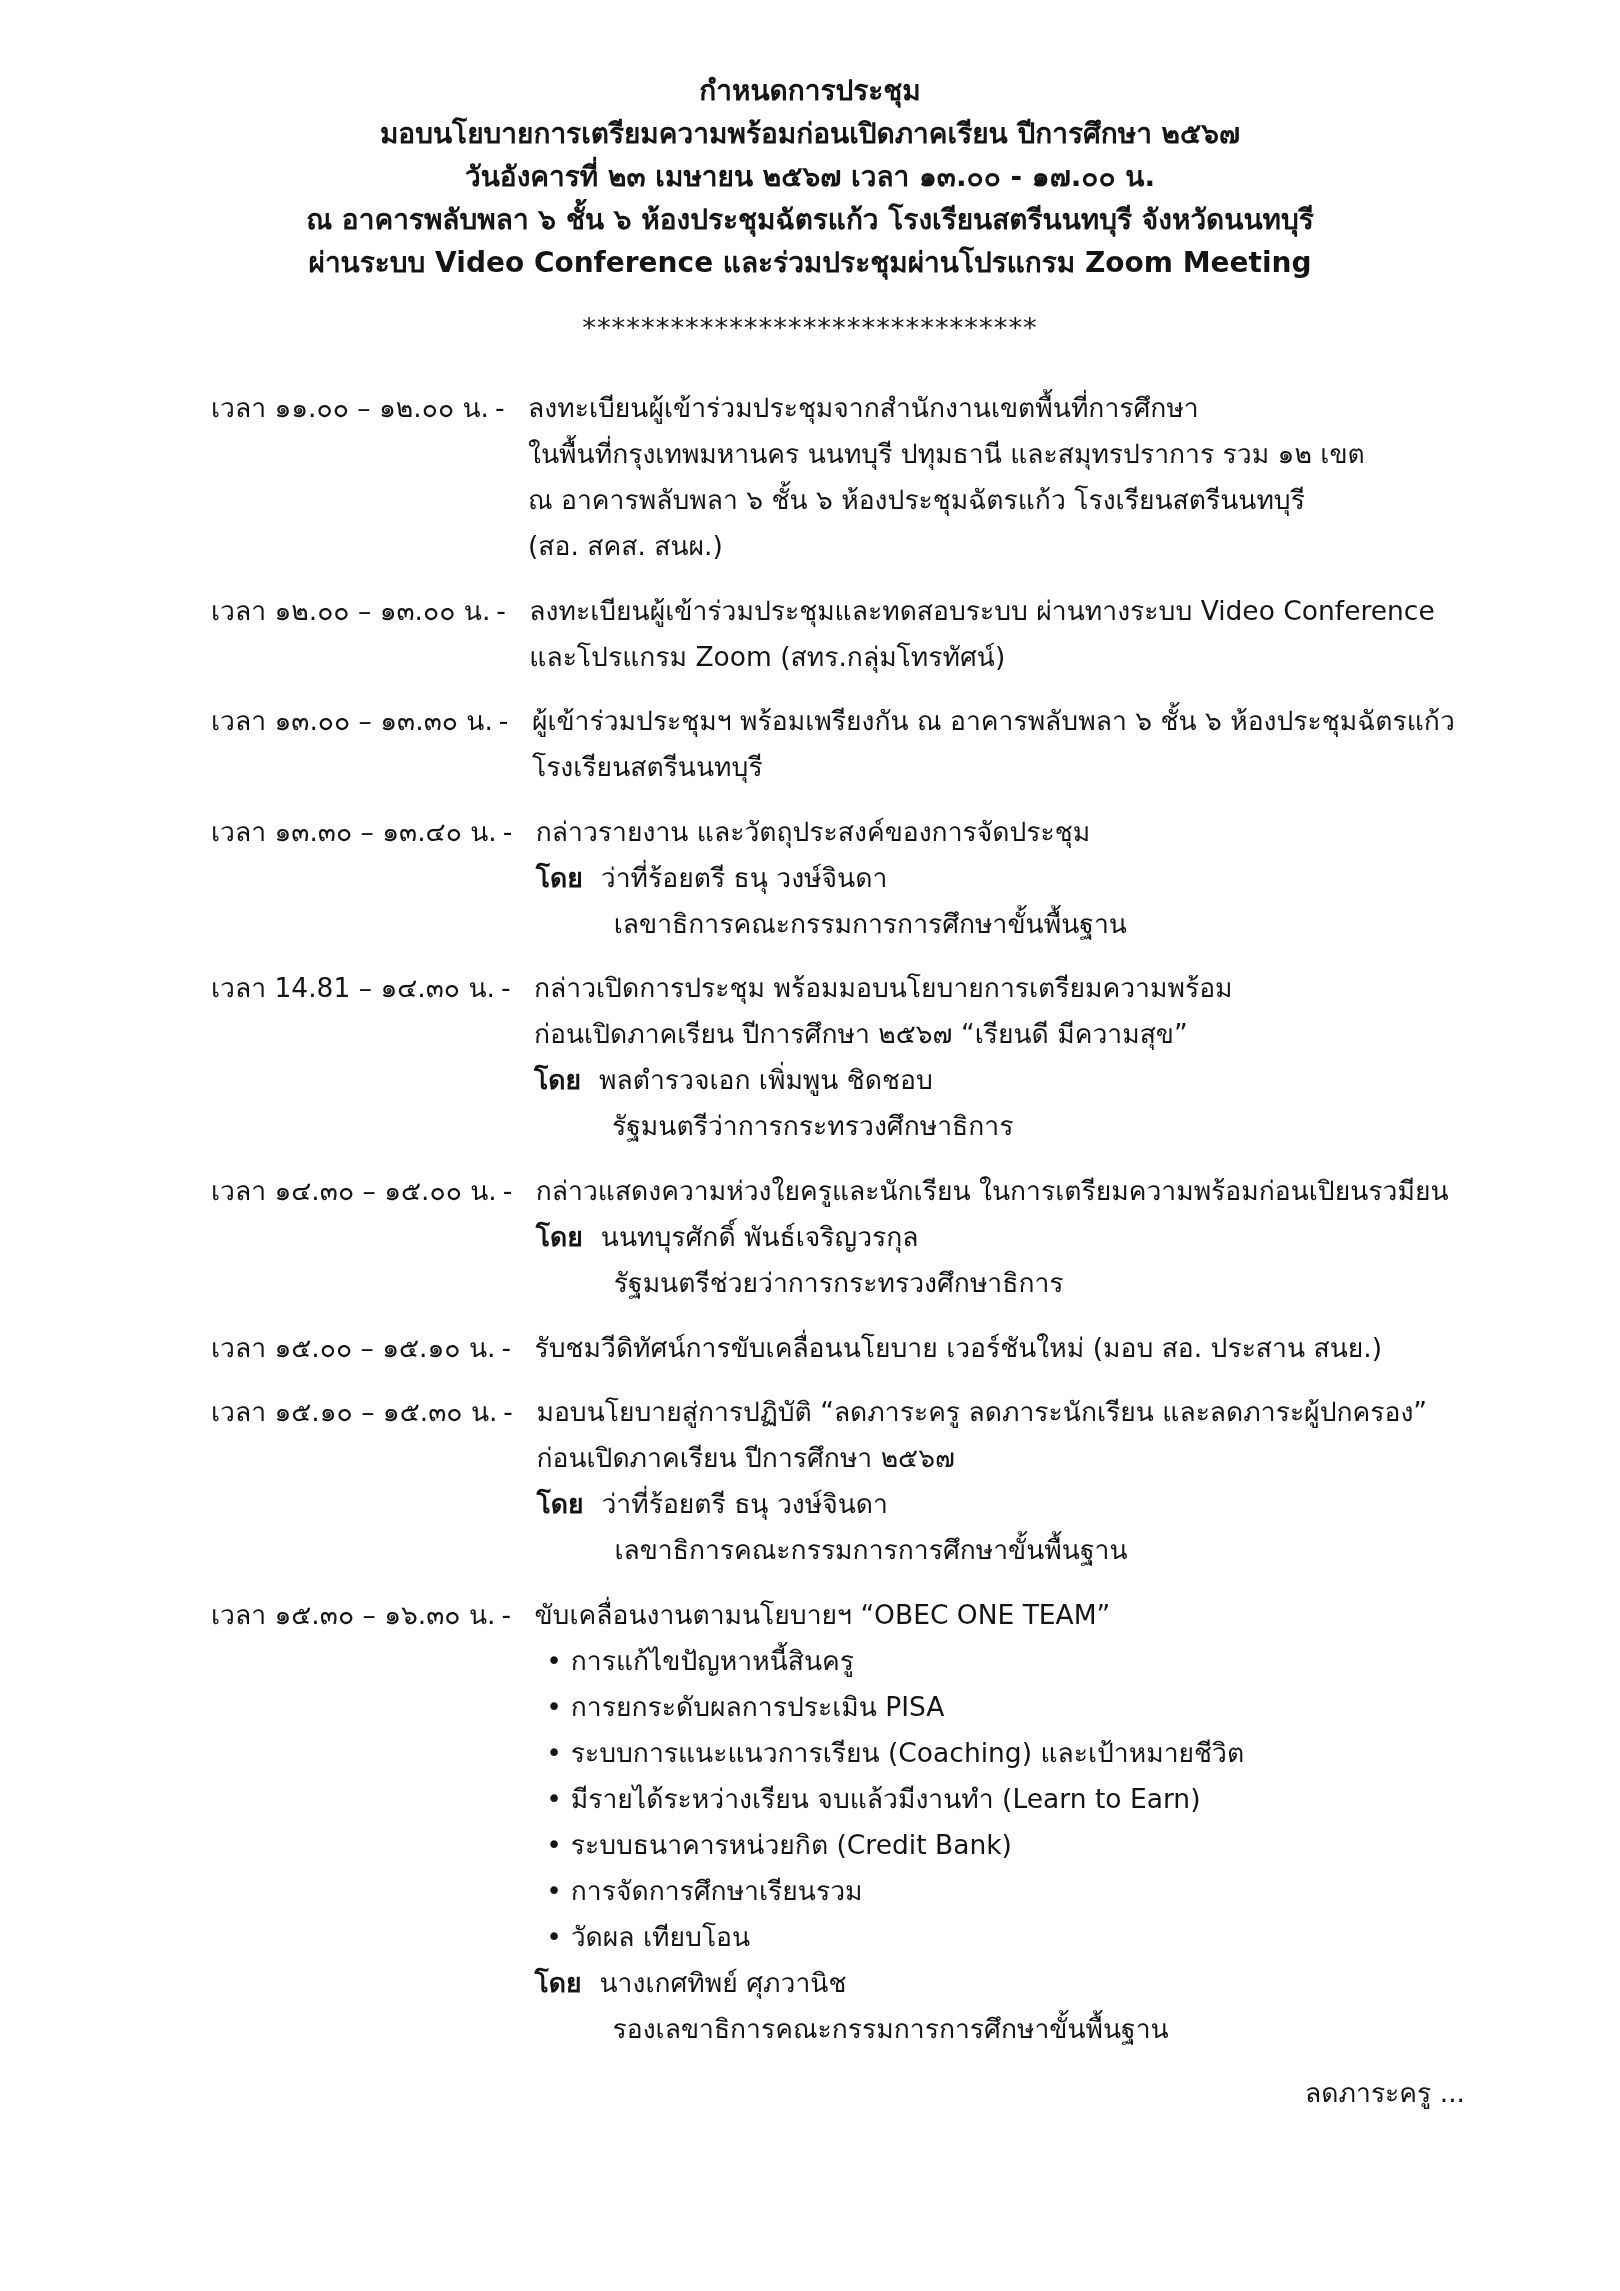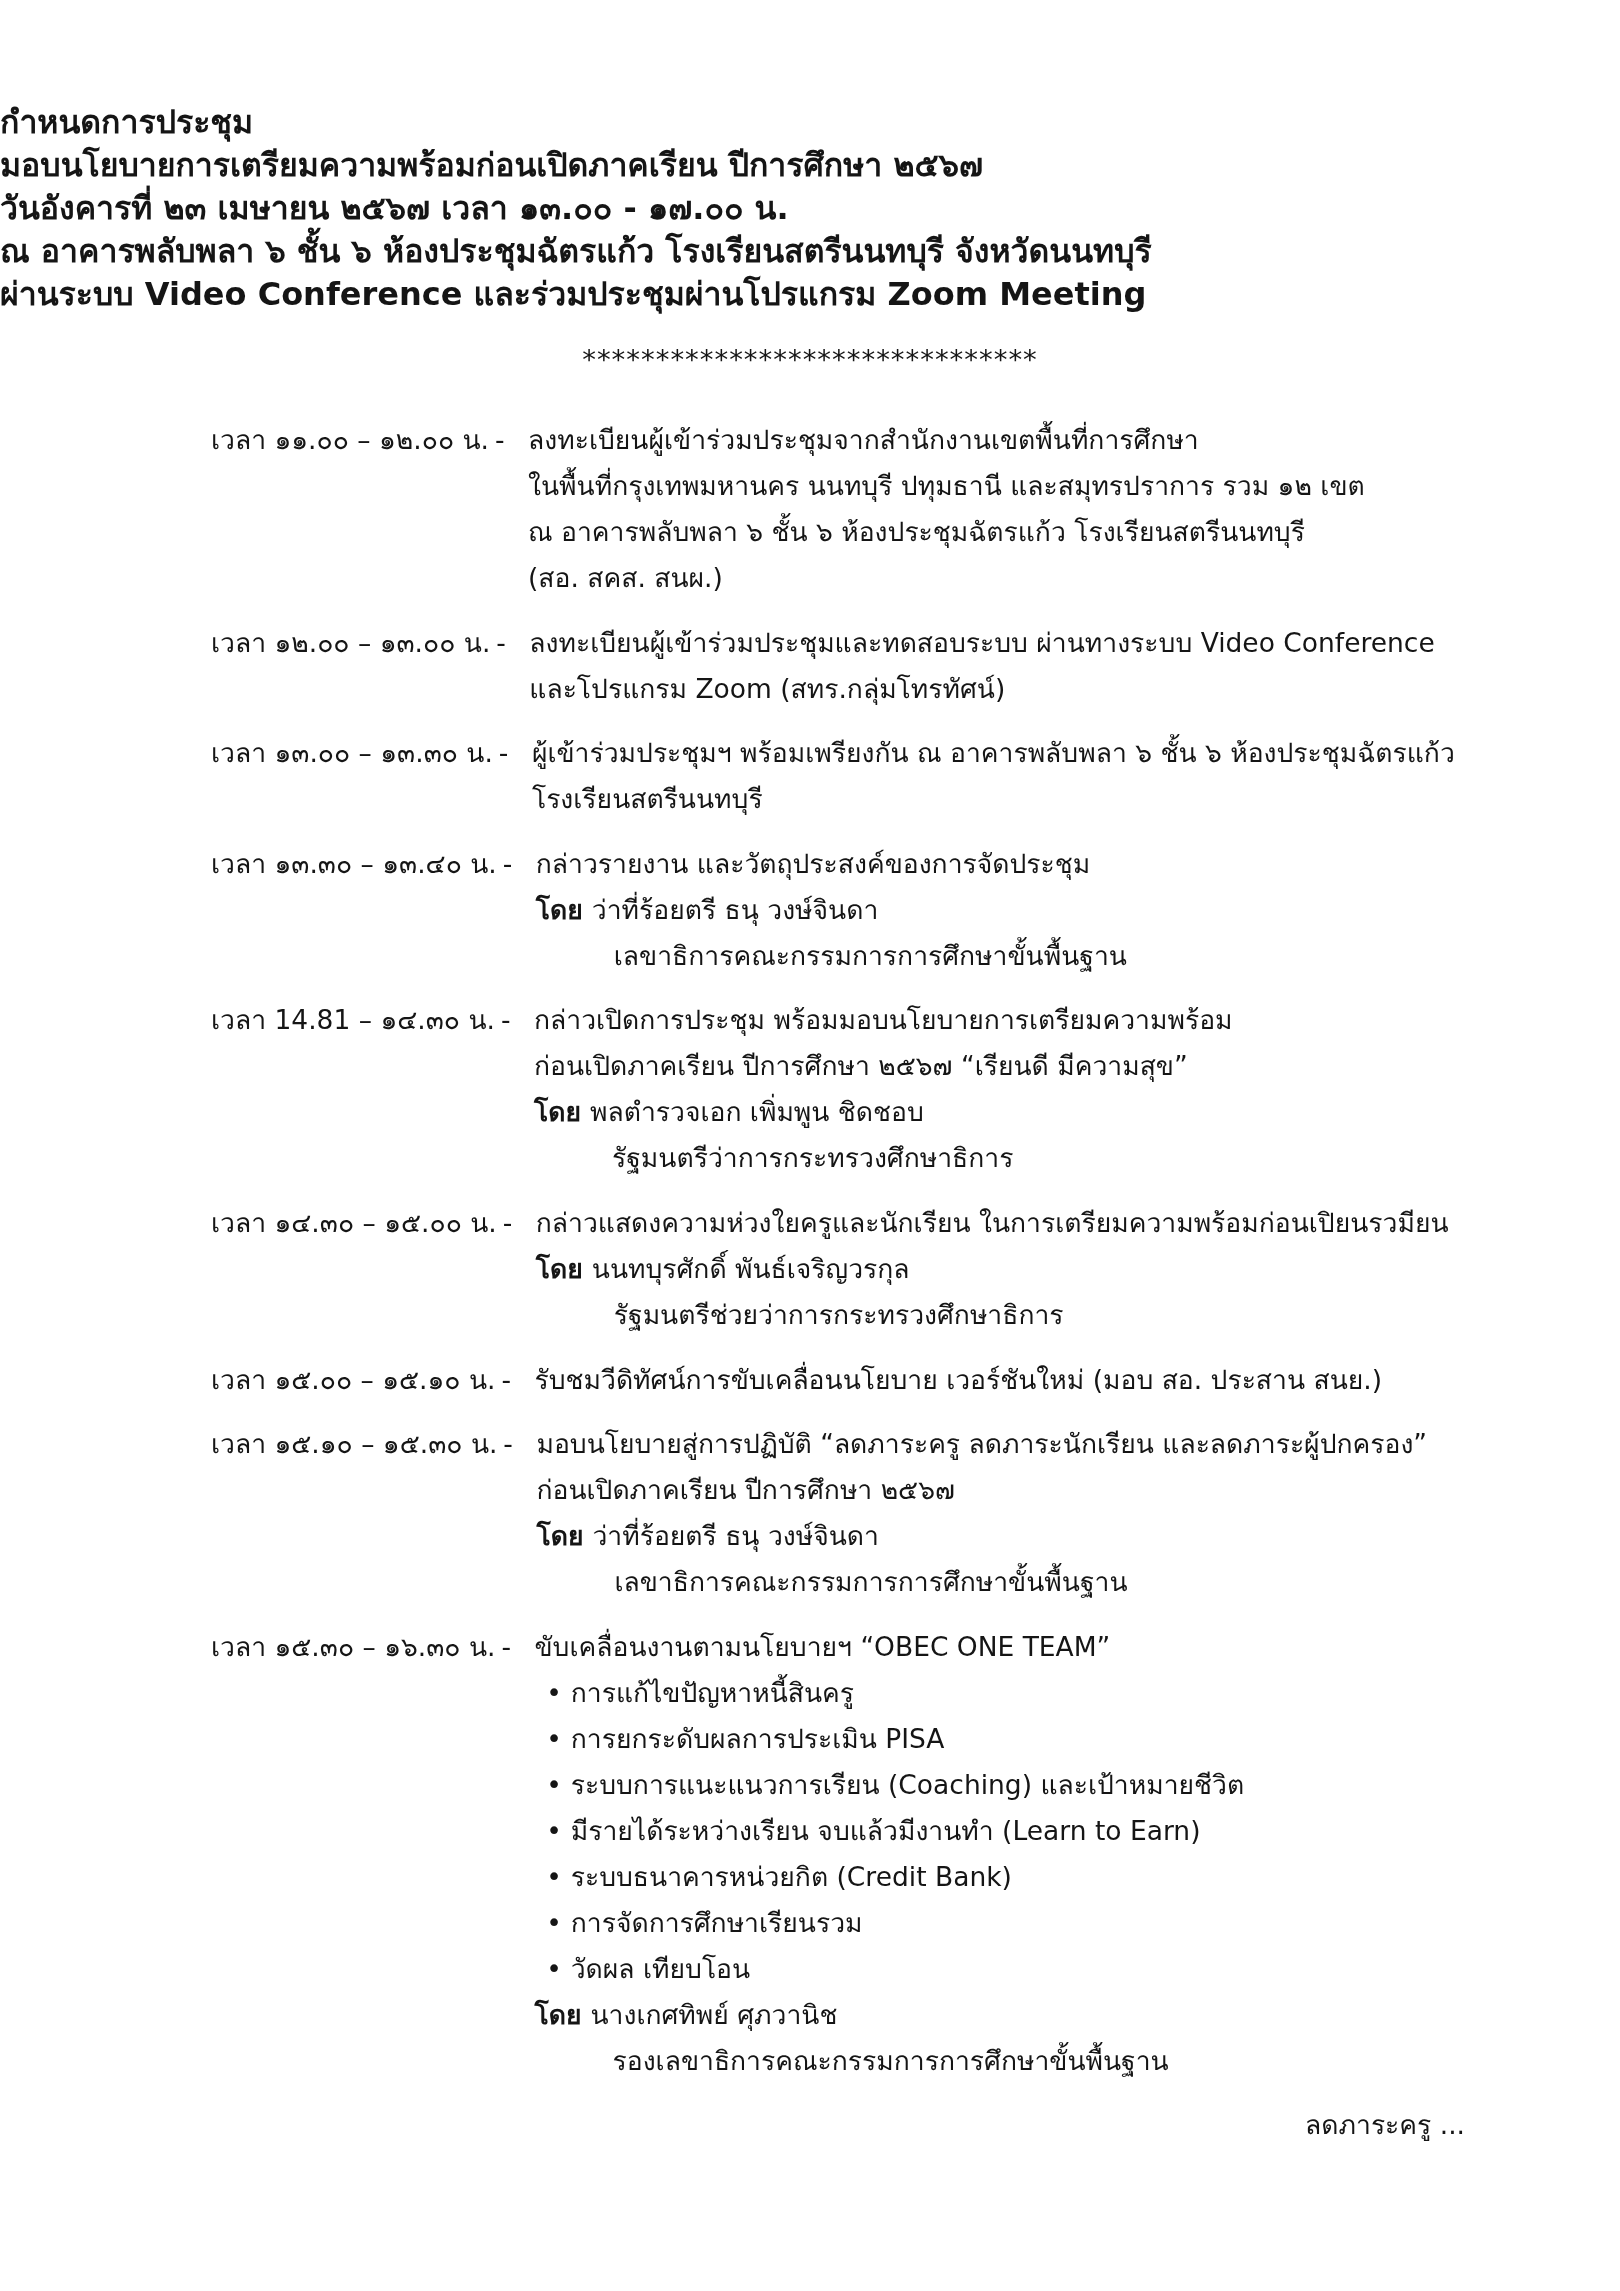--- a/index.html
+++ b/index.html
@@ -14,26 +14,25 @@
     font-family: "DejaVu Sans", "Liberation Sans", sans-serif;
     overflow: hidden;
   }
   .page {
     box-sizing: border-box;
     width: 100%;
     height: 100%;
     padding-top: 69px;
   }
   .doc-header {
-    text-align: left;
+    text-align: center;
     font-weight: 700;
-    font-size: 32px;
+    font-size: 28px;
     line-height: 43px;
     white-space: nowrap;
-    margin-top: 32px;
   }
   .separator {
     text-align: center;
     font-weight: 400;
     font-size: 27.4px;
     line-height: 29px;
     margin-top: 29px;
     letter-spacing: 1px;
   }
   .agenda {
@@ -65,21 +64,21 @@
   }
   .ln {
     line-height: 46px;
     white-space: nowrap;
   }
   .ln.ind2 { padding-left: 78px; }
   .ln.bullet { padding-left: 11.8px; }
   .dot { margin-right: 8.8px; }
   .by {
     font-weight: 700;
-    margin-right: 9px;
+    margin-right: 18px;
   }
   .footer-note {
     text-align: right;
     padding-right: 155px;
     font-size: 26.5px;
     line-height: 46px;
     margin-top: 3.9px;
   }
 </style>
 </head>

